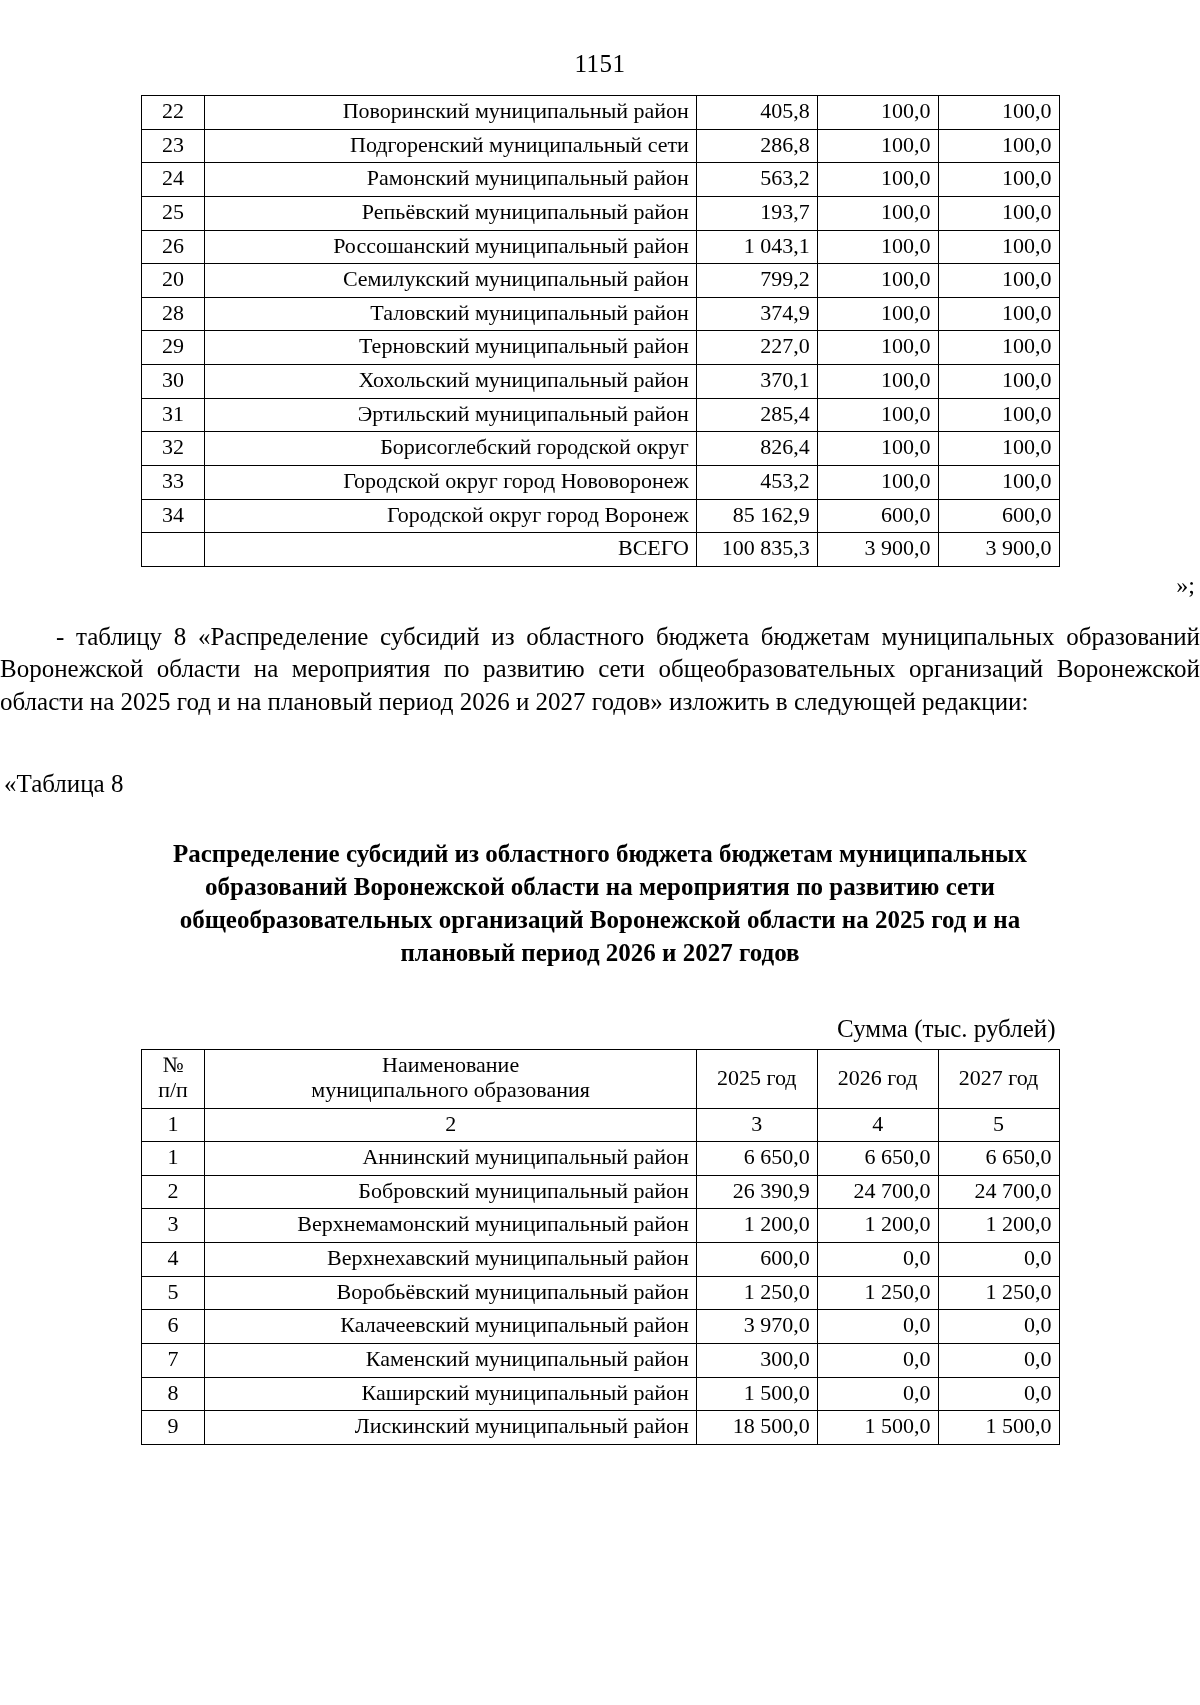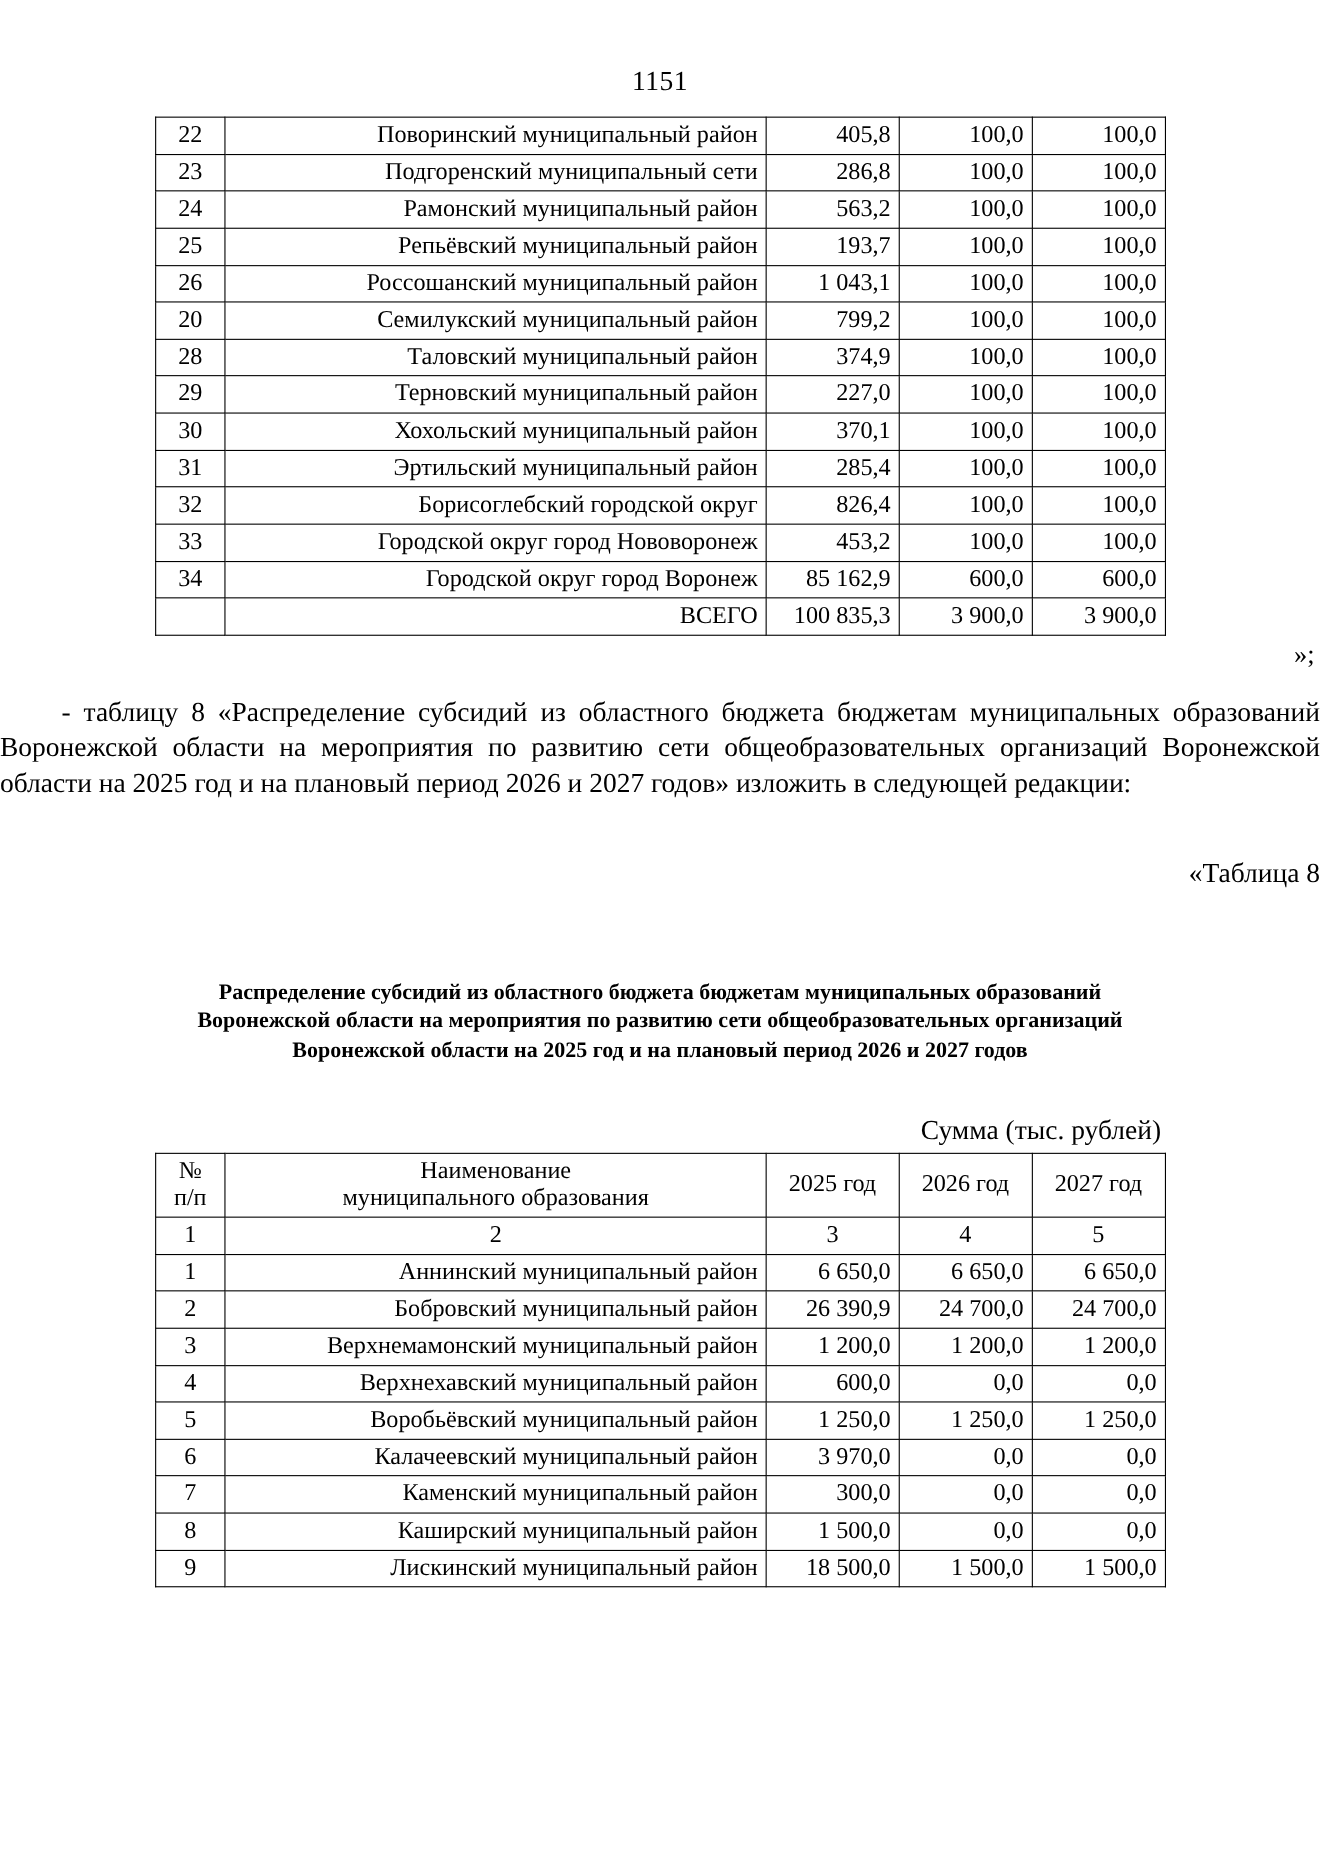--- a/index.html
+++ b/index.html
@@ -19,21 +19,21 @@
   .page {
     position: relative;
     width: 1200px;
     height: 1705px;
     box-sizing: border-box;
     padding: 0;
   }
   .page-number {
     text-align: center;
     font-size: 25px;
-    margin: 15px;
+    margin: 4px;
     padding-top: 46px;
     letter-spacing: 0.5px;
   }
 
   
   table.doc-table {
     border-collapse: collapse;
     table-layout: fixed;
     font-size: 22px;
     margin: 0 auto;
@@ -81,32 +81,31 @@
     font-size: 25px;
     line-height: 1.30;
     text-align: justify;
     text-justify: inter-word;
     text-indent: 56px;
     margin: 24px 0 0 0;
     hyphens: none;
   }
 
   .table-label {
-    text-align: right;
     font-size: 25px;
     margin: 52px 0 0 4px;
-    padding-right: 0;
+    padding-right: 16px;
   }
 
   h2.tbl-title {
-    font-size: 20px;
+    font-size: 25px;
     font-weight: bold;
     text-align: center;
     line-height: 1.31;
-    margin: 80px auto 0 auto;
+    margin: 40px auto 0 auto;
     width: 900px;
   }
 
   .sum-note {
     text-align: right;
     font-size: 25px;
     margin: 46px 0 6px 0;
     padding-right: 4px;
   }
 

